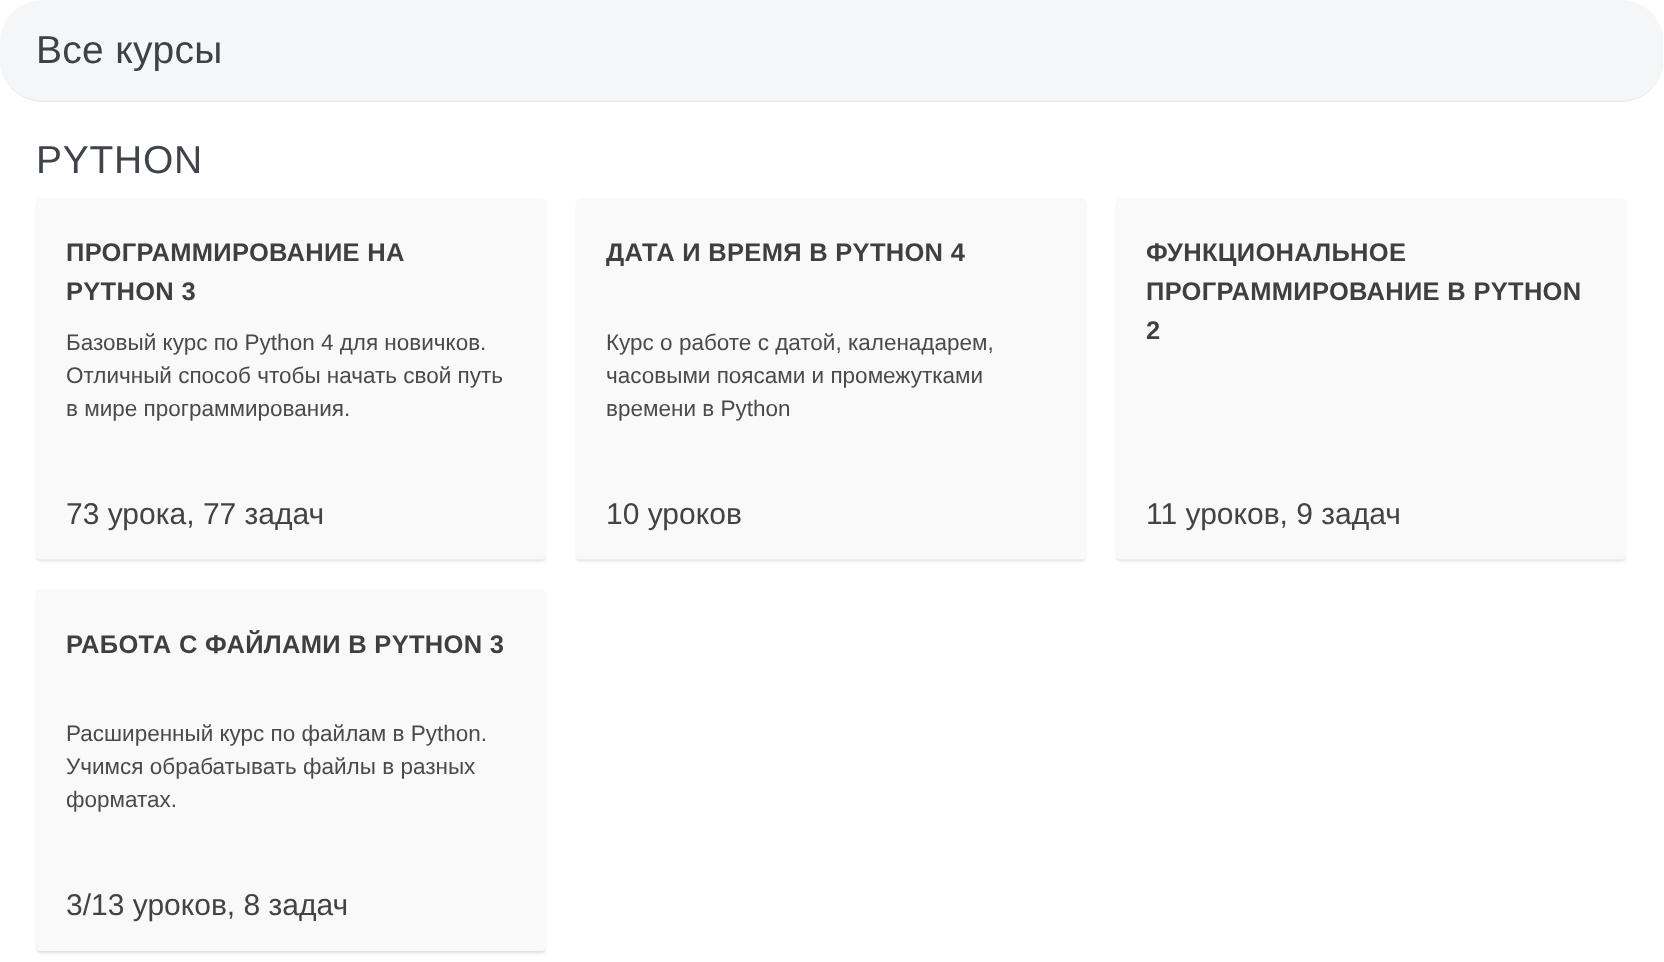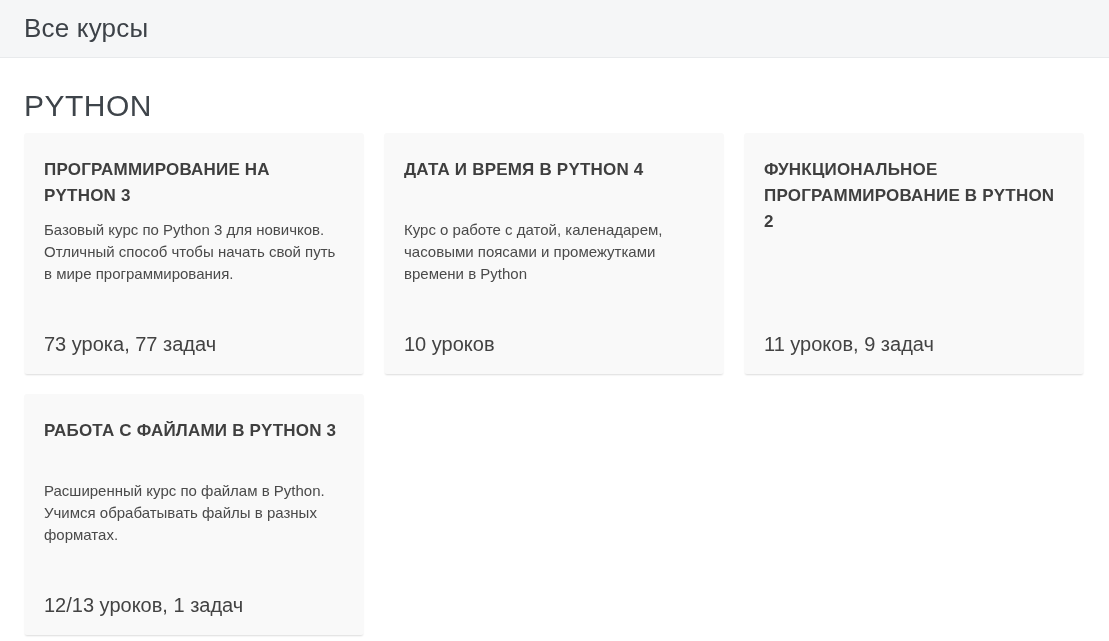--- a/index.html
+++ b/index.html
@@ -7,41 +7,42 @@
     margin: 0;
     padding: 0;
     width: 1109px;
     height: 641px;
     background: #ffffff;
     font-family: "Liberation Sans", "DejaVu Sans", sans-serif;
     overflow: hidden;
   }
   
   .topbar {
-    height: 58px;
+    height: 68px;
     background: #f5f6f7;
     border-bottom: 1px solid #e8eaec;
     display: flex;
     align-items: center;
     padding: 0 24px;
+    border-radius: 28px;
   }
   .topbar h1 {
     margin: 0;
     font-size: 26px;
     font-weight: 400;
     color: #3d4248;
     letter-spacing: 0.2px;
   }
   
   main {
     padding: 0 25px 0 24px;
   }
   .section-title {
-    margin: 31px 0 10px 0;
-    font-size: 30px;
+    margin: 23px 0 10px 0;
+    font-size: 26px;
     font-weight: 400;
     color: #3e444a;
     letter-spacing: 0.5px;
   }
   .course-grid {
     display: grid;
     grid-template-columns: repeat(3, 1fr);
     column-gap: 20px;
     row-gap: 22px;
     gap: 20px;
@@ -88,37 +89,37 @@
   <h1>Все курсы</h1>
 </header>
 
 <main>
   <h2 class="section-title">PYTHON</h2>
 
   <div class="course-grid">
 
     <a class="course-card">
       <div class="course-title">ПРОГРАММИРОВАНИЕ НА PYTHON 3</div>
-      <div class="course-desc">Базовый курс по Python 3 для новичков. Отличный способ чтобы начать свой путь в мире программирования.</div>
+      <div class="course-desc">Базовый курс по Python 4 для новичков. Отличный способ чтобы начать свой путь в мире программирования.</div>
       <div class="course-stats">73 урока, 77 задач</div>
     </a>
 
 
     <a class="course-card">
       <div class="course-title">ДАТА И ВРЕМЯ В PYTHON 4</div>
       <div class="course-desc">Курс о работе с датой, каленадарем, часовыми поясами и промежутками времени в Python</div>
       <div class="course-stats">10 уроков</div>
     </a>
 
     <a class="course-card">
       <div class="course-title">ФУНКЦИОНАЛЬНОЕ ПРОГРАММИРОВАНИЕ В PYTHON 2</div>
 
       <div class="course-stats">11 уроков, 9 задач</div>
     </a>
 
     <a class="course-card">
       <div class="course-title">РАБОТА С ФАЙЛАМИ В PYTHON 3</div>
       <div class="course-desc">Расширенный курс по файлам в Python. Учимся обрабатывать файлы в разных форматах.</div>
-      <div class="course-stats">12/13 уроков, 1 задач</div>
+      <div class="course-stats">3/13 уроков, 8 задач</div>
     </a>
 
   </div>
 </main>
 
 </body></html>

